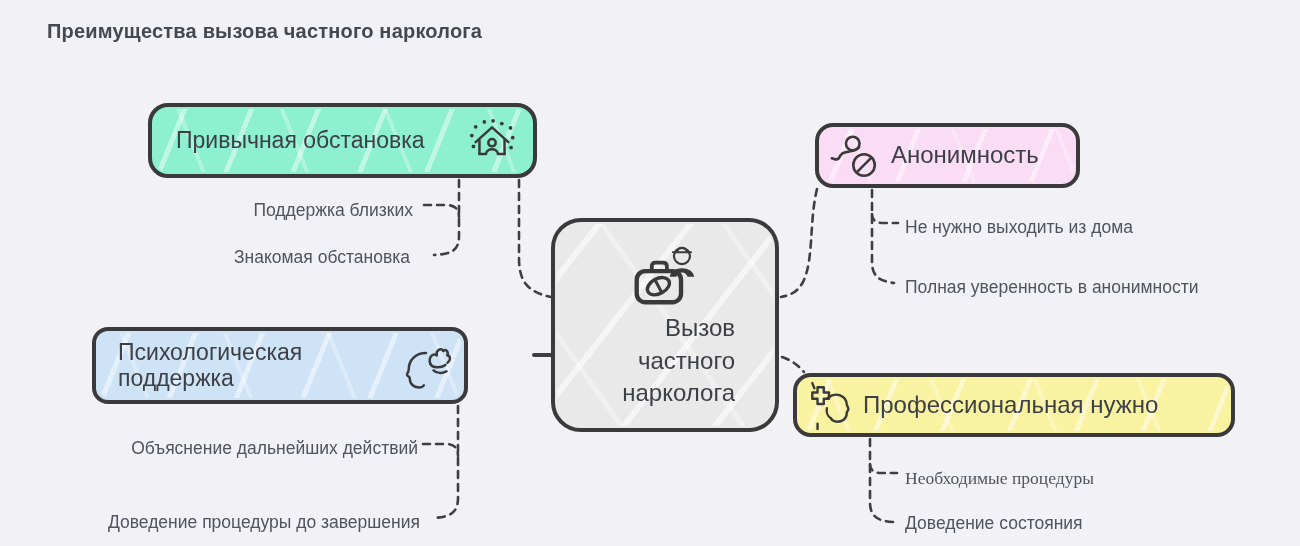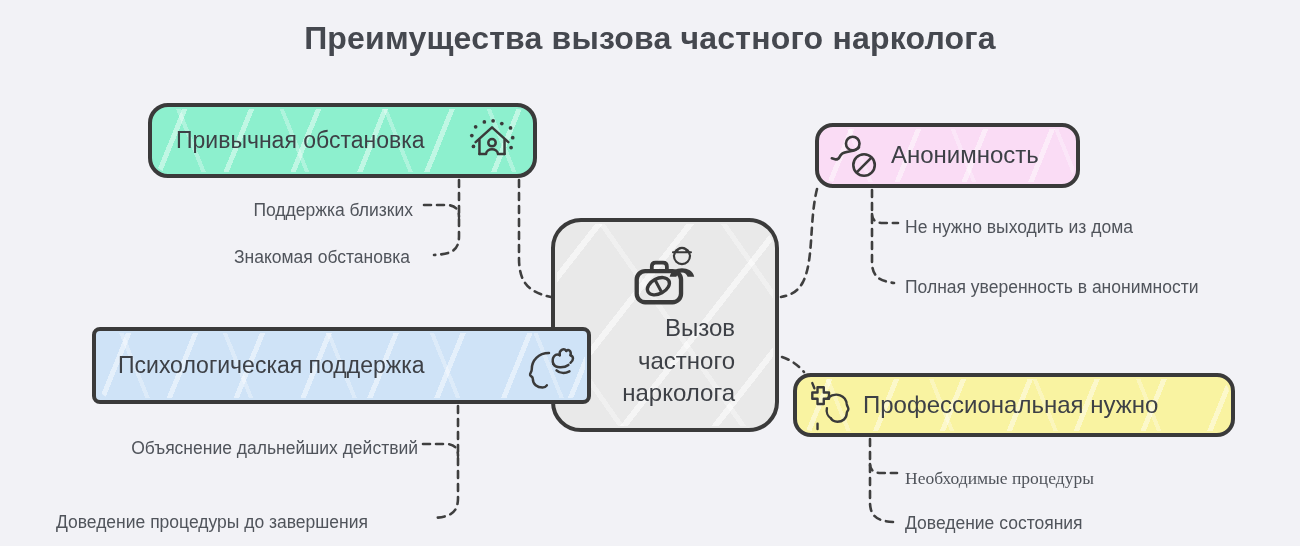--- a/index.html
+++ b/index.html
@@ -4,22 +4,22 @@
 <style>
   :root{
     --bg:#f2f2f6; --border:#3a3a3a; --line:#3f3f3f;
     --title-text:#45484f; --label-text:#3d4046; --leaf-text:#50545b;
   }
   *{box-sizing:border-box;margin:0;padding:0;}
   html,body{background:var(--bg);}
   body{font-family:"Liberation Sans","DejaVu Sans",sans-serif;}
   .stage{position:relative;width:1300px;height:546px;background:var(--bg);overflow:hidden;}
 
-  .title{position:absolute;left:0;top:20px;width:100%;text-align:center;
-    font-size:32px;font-weight:bold;color:var(--title-text);letter-spacing:.2px;}
+  .title{position:absolute;left:0;top:20px;width:100%;text-align:left;
+    font-size:20px;font-weight:bold;color:var(--title-text);letter-spacing:.2px;padding-left:47px;}
 
   .connectors{position:absolute;left:0;top:0;width:1300px;height:546px;pointer-events:none;}
   .connectors path{fill:none;stroke:var(--line);stroke-width:2.6;
     stroke-linecap:round;stroke-dasharray:7 6;}
   .connectors path.solid{stroke-dasharray:none;stroke-width:4;}
 
   .node{position:absolute;display:flex;align-items:center;
     border:4px solid var(--border);color:var(--label-text);
     font-size:23px;line-height:1.1;}
   .node .spill{position:absolute;z-index:-1;border-radius:14px;pointer-events:none;}
@@ -36,21 +36,21 @@
   .ic svg .fill{fill:var(--border);stroke:none;}
 
   .node-habitual{left:148px;top:103px;width:389px;height:75px;border-radius:20px;
     justify-content:space-between;padding:0 14px 0 24px;}
   .node-habitual .spill{top:-8px;left:14px;right:-12px;bottom:-6px;transform:rotate(-.8deg);}
 
   .node-anonymity{left:815px;top:123px;width:265px;height:65px;border-radius:18px;
     padding:0 10px 0 10px;gap:10px;font-size:24px;}
   .node-anonymity .spill{top:-5px;left:-10px;right:10px;bottom:-9px;transform:rotate(1deg);}
 
-  .node-psych{left:92px;top:327px;width:499px;height:77px;border-radius:8px;
+  .node-psych{left:92px;top:327px;width:376px;height:77px;border-radius:16px;
     justify-content:space-between;padding:0 10px 0 22px;}
   .node-psych .spill{top:-9px;left:10px;right:-8px;bottom:-5px;transform:rotate(.6deg);}
 
   .node-professional{left:793px;top:373px;width:442px;height:64px;border-radius:18px;
     padding:0 10px 0 8px;gap:10px;font-size:24px;}
   .node-professional .spill{top:-9px;left:12px;right:-14px;bottom:-7px;transform:rotate(-.7deg);}
 
   .node-center{left:551px;top:218px;width:228px;height:214px;border-radius:30px;
     flex-direction:column;justify-content:center;gap:6px;text-align:right;
     font-size:24px;line-height:1.35;}
@@ -170,18 +170,18 @@
     <span class="lbl">Профессиональная нужно</span>
   </div>
 
   <div class="leaf r" style="right:887px;top:199px;">Поддержка близких</div>
   <div class="leaf r" style="right:890px;top:246px;">Знакомая обстановка</div>
 
   <div class="leaf" style="left:905px;top:216px;">Не нужно выходить из дома</div>
   <div class="leaf" style="left:905px;top:276px;">Полная уверенность в анонимности</div>
 
   <div class="leaf r" style="right:882px;top:437px;">Объяснение дальнейших действий</div>
-  <div class="leaf r" style="right:932px;top:511px;">Доведение процедуры до завершения</div>
+  <div class="leaf r" style="right:880px;top:511px;">Доведение процедуры до завершения</div>
 
   <div class="leaf" style="left:905px;top:467px;font-family:Liberation Serif, serif;">Необходимые процедуры</div>
   <div class="leaf" style="left:905px;top:512px;">Доведение состояния</div>
 
 </div>
 
 </body></html>

